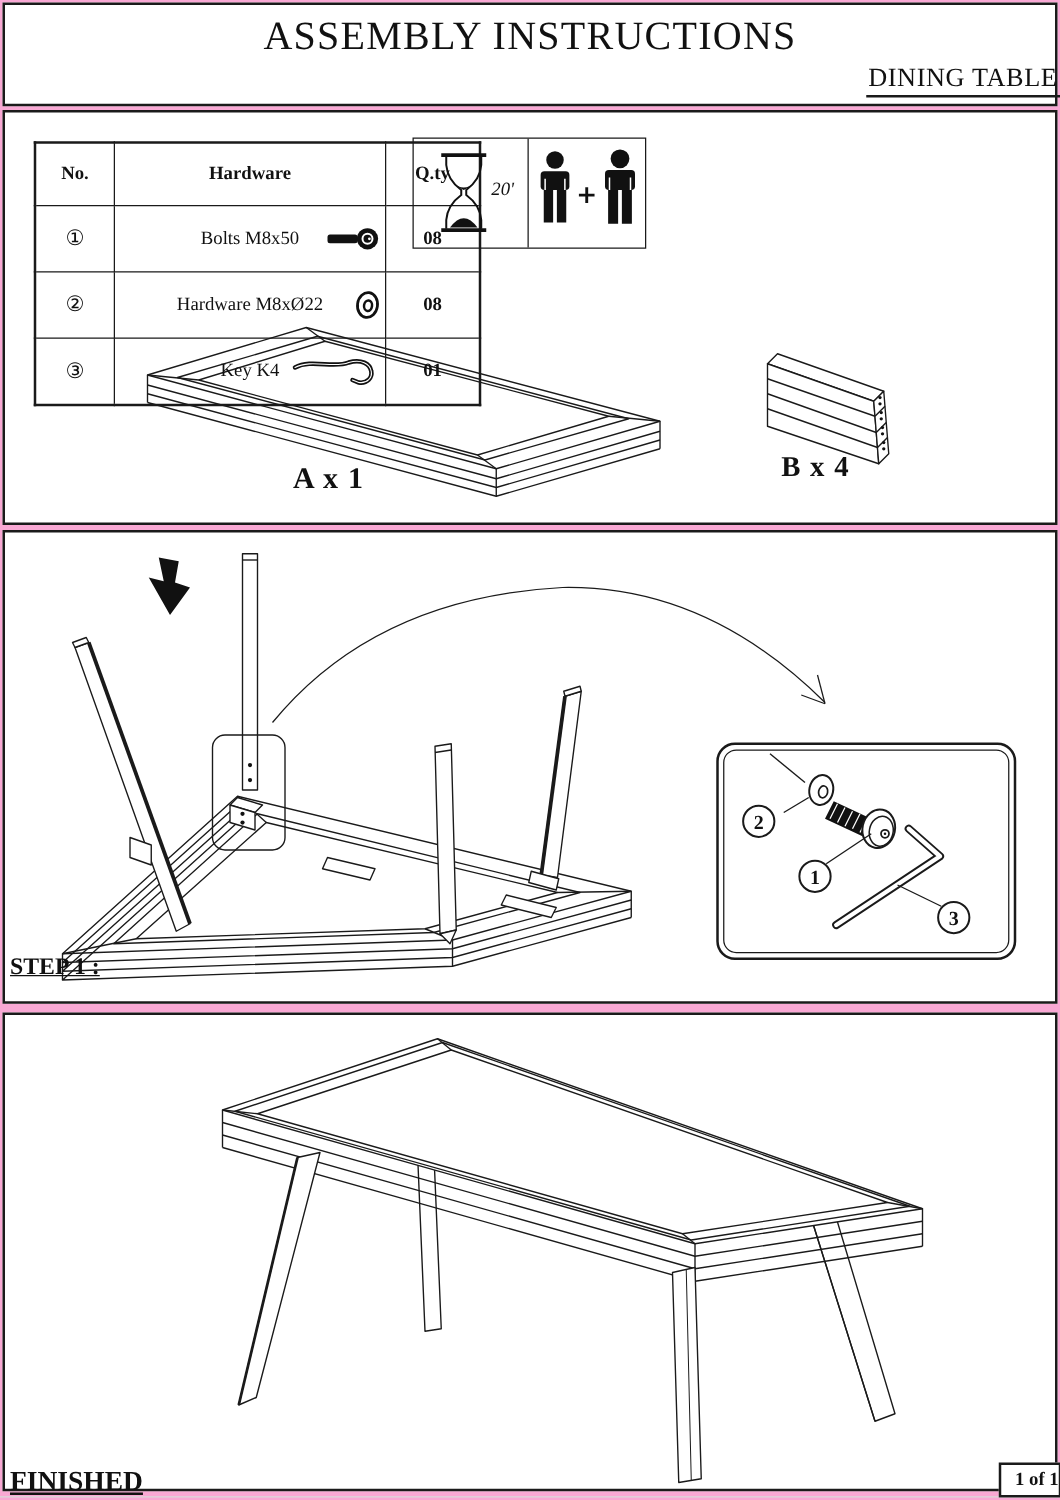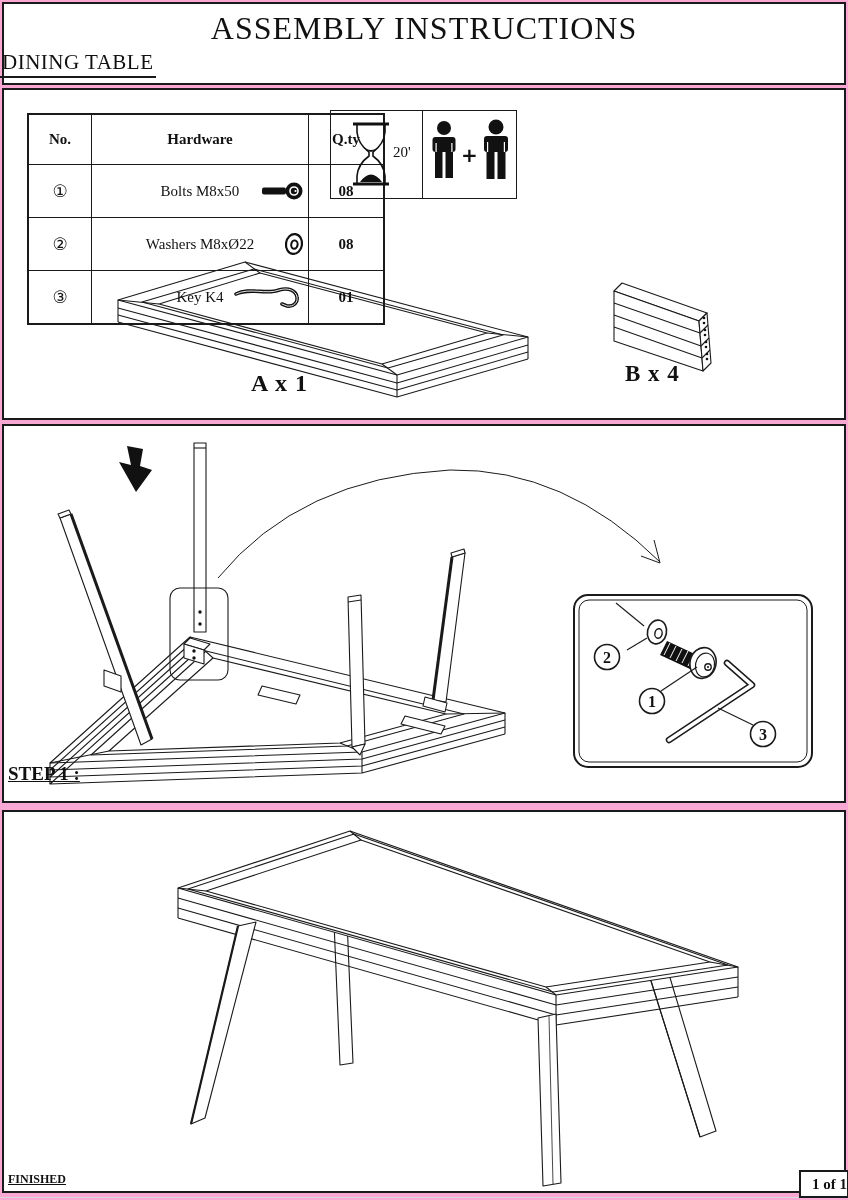--- a/index.html
+++ b/index.html
@@ -5,47 +5,47 @@
   html,body{margin:0;padding:0;background:#fff;}
   .page{position:relative;width:848px;height:1200px;background:#f9a8d4;overflow:hidden;
         font-family:"Liberation Serif","DejaVu Serif",serif;color:#111;}
   .box{position:absolute;left:2px;width:840px;border:2px solid #1a1a1a;background:#fff;}
   #box-title{top:2px;height:79px;}
   #box-parts{top:88px;height:328px;}
   #box-step1{top:424px;height:375px;}
   #box-finished{top:810px;height:379px;}
   .abs{position:absolute;}
   #main-title{top:10px;left:0;width:100%;text-align:center;font-size:32px;letter-spacing:1px;}
-  #sub-title-wrap{top:50px;left:0;width:100%;text-align:left;}
+  #sub-title-wrap{top:50px;left:0;width:100%;text-align:right;}
   #sub-title{display:inline-block;font-size:21px;border-bottom:2px solid #1a1a1a;padding:0 2px 1px 2px;letter-spacing:0.5px;}
   
   #hardware-table{left:27px;top:113px;border-collapse:collapse;table-layout:fixed;}
   #hardware-table td,#hardware-table th{border:1.5px solid #1a1a1a;padding:16px;vertical-align:middle;}
   #hardware-table{border:2px solid #1a1a1a;}
   .col-no{width:30px;text-align:center;}
   .col-hw{width:184px;text-align:center;}
   .col-qty{width:42px;text-align:center;}
   .hw-head{font-weight:bold;font-size:15px;height:23px;text-align:center;}
   .hw-row{height:31px;}
   .hw-no{font-family:"DejaVu Sans",sans-serif;font-size:17px;text-align:center;}
   .hw-name{font-size:15px;padding-left:6px;position:relative;}
   .hw-qty{font-weight:bold;font-size:15px;text-align:center;}
   .hw-ic{position:absolute;right:3px;top:50%;transform:translateY(-50%);}
   
   #info-box{left:330px;top:110px;width:185px;height:87px;border:1.5px solid #1a1a1a;}
   #info-divider{position:absolute;left:91px;top:0;width:0;height:100%;border-left:1.5px solid #1a1a1a;}
-  #time-label{position:absolute;left:62px;top:33px;font-size:15px;}
+  #time-label{position:absolute;left:62px;top:33px;font-size:15px;font-style:italic;}
   #plus-sign{position:absolute;left:130px;top:32px;font-size:20px;font-weight:bold;font-family:"DejaVu Sans",sans-serif;}
   
   .part-label{font-weight:bold;font-size:24px;letter-spacing:1px;}
-  #part-a-label{left:218px;top:370px;width:90px;text-align:right;}
+  #part-a-label{left:218px;top:370px;width:90px;text-align:center;}
   #part-b-label{left:625px;top:361px;width:90px;text-align:left;font-size:23px;}
   .step-label{font-weight:bold;font-size:19px;text-decoration:underline;}
   #step1-label{left:8px;top:763px;}
-  #finished-label{left:8px;top:1172px;font-size:12px;}
+  #finished-label{left:8px;top:1172px;font-size:22px;}
   #page-box{left:799px;top:1170px;width:46px;height:24px;border:2px solid #1a1a1a;background:#fff;
             text-align:right;font-weight:bold;font-size:15px;line-height:24px;z-index:5;}
   #art{left:0;top:0;z-index:2;pointer-events:none;}
   #bottom-edge{left:0;top:1197px;width:848px;height:1px;background:#d9d9d9;}
   .lift{z-index:3;}
 </style>
 </head>
 <body>
 
 <div class="page">
@@ -76,21 +76,21 @@
           <circle cx="35" cy="10" r="8.5" fill="#111"></circle>
           <circle cx="35" cy="10" r="4" fill="none" stroke="#fff" stroke-width="1.6"></circle>
           <circle cx="36.5" cy="10" r="1.1" fill="#fff"></circle>
         </svg>
       </td>
       <td class="col-qty hw-qty">08</td>
     </tr>
     <tr class="hw-row">
       <td class="col-no hw-no">②</td>
       <td class="col-hw hw-name">
-        <span>Washers M8xØ22</span>
+        <span>Hardware M8xØ22</span>
         <svg class="hw-ic" width="22" height="24" viewBox="0 0 22 24">
           <ellipse cx="11" cy="12" rx="8" ry="10" fill="#fff" stroke="#111" stroke-width="2.2" transform="rotate(8 11 12)"></ellipse>
           <ellipse cx="11.5" cy="12.5" rx="3.2" ry="4.2" fill="#fff" stroke="#111" stroke-width="2" transform="rotate(8 11 12)"></ellipse>
         </svg>
       </td>
       <td class="col-qty hw-qty">08</td>
     </tr>
     <tr class="hw-row">
       <td class="col-no hw-no">③</td>
       <td class="col-hw hw-name">

